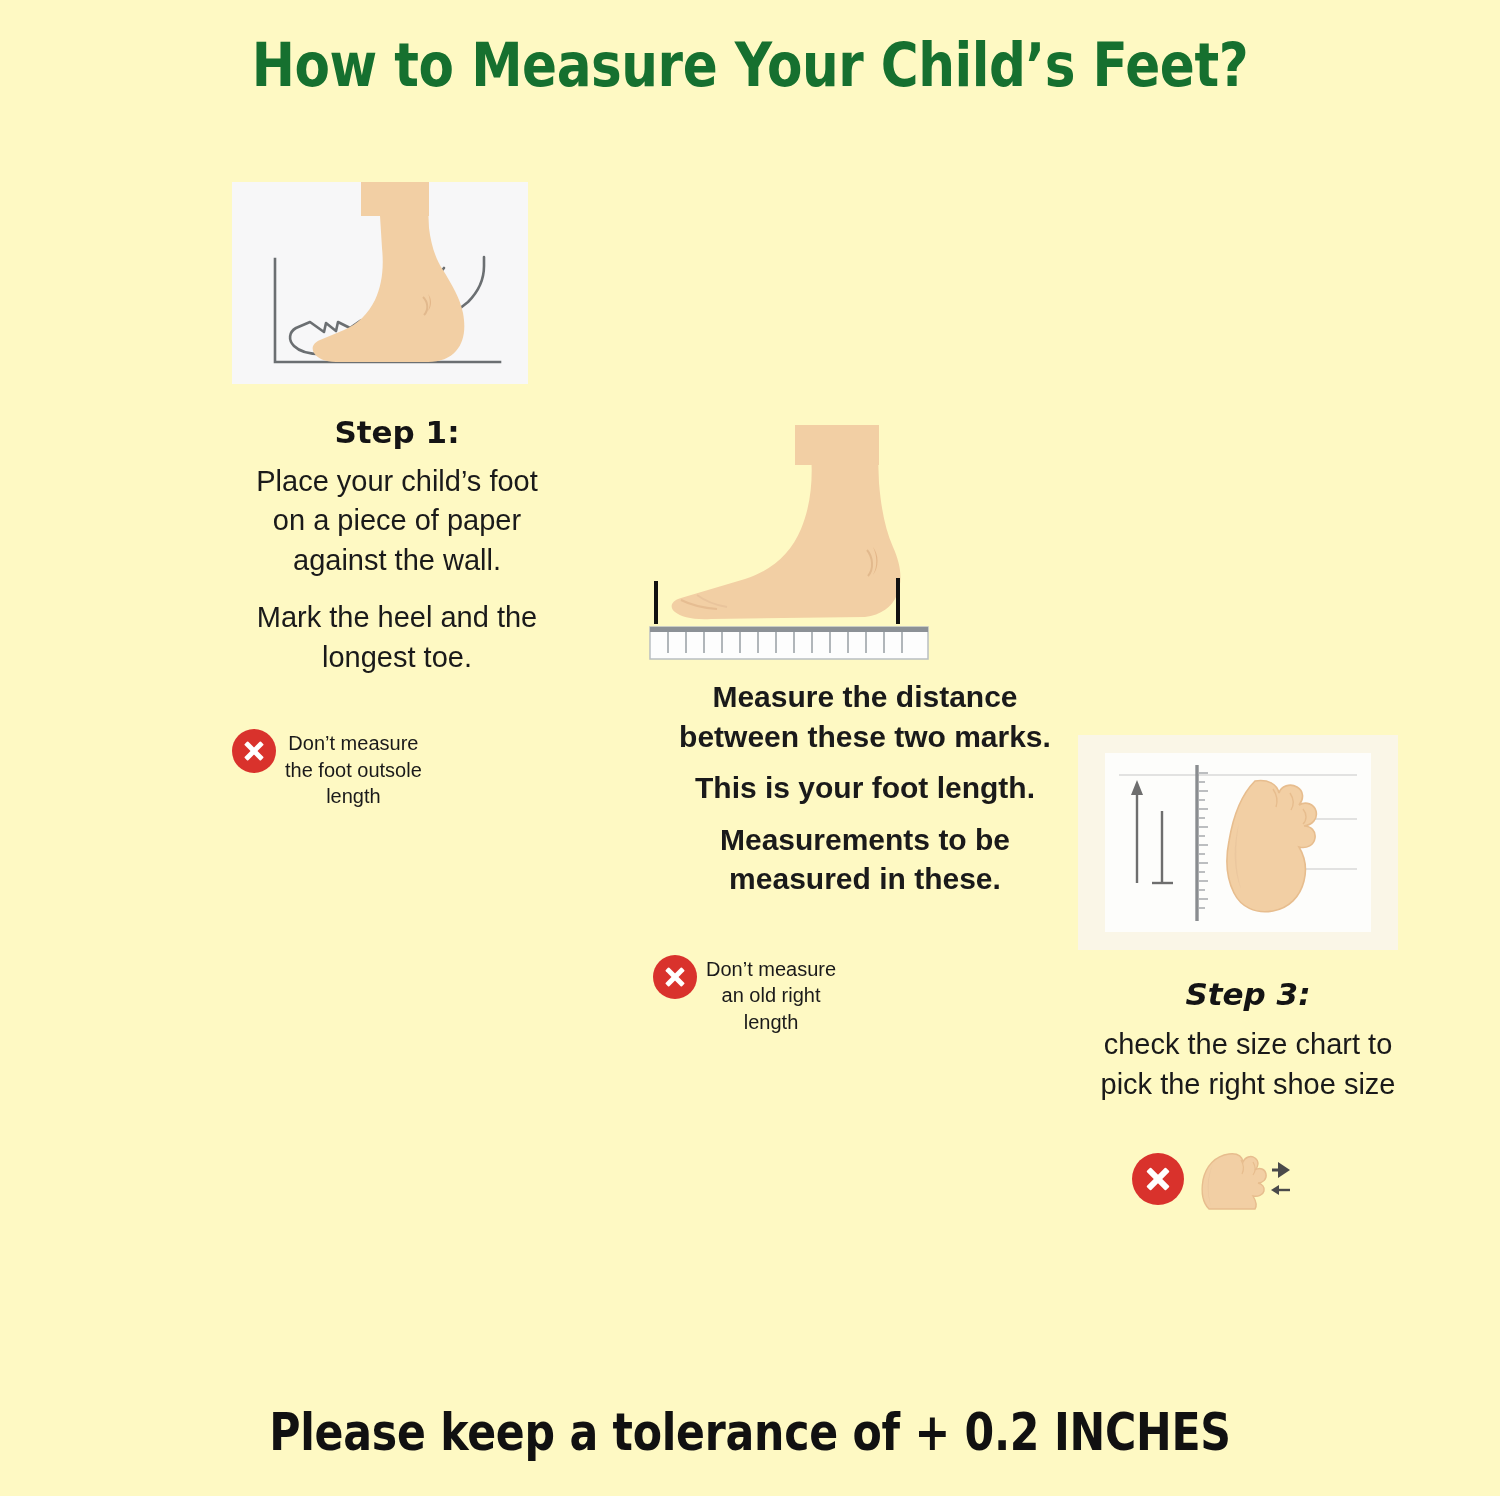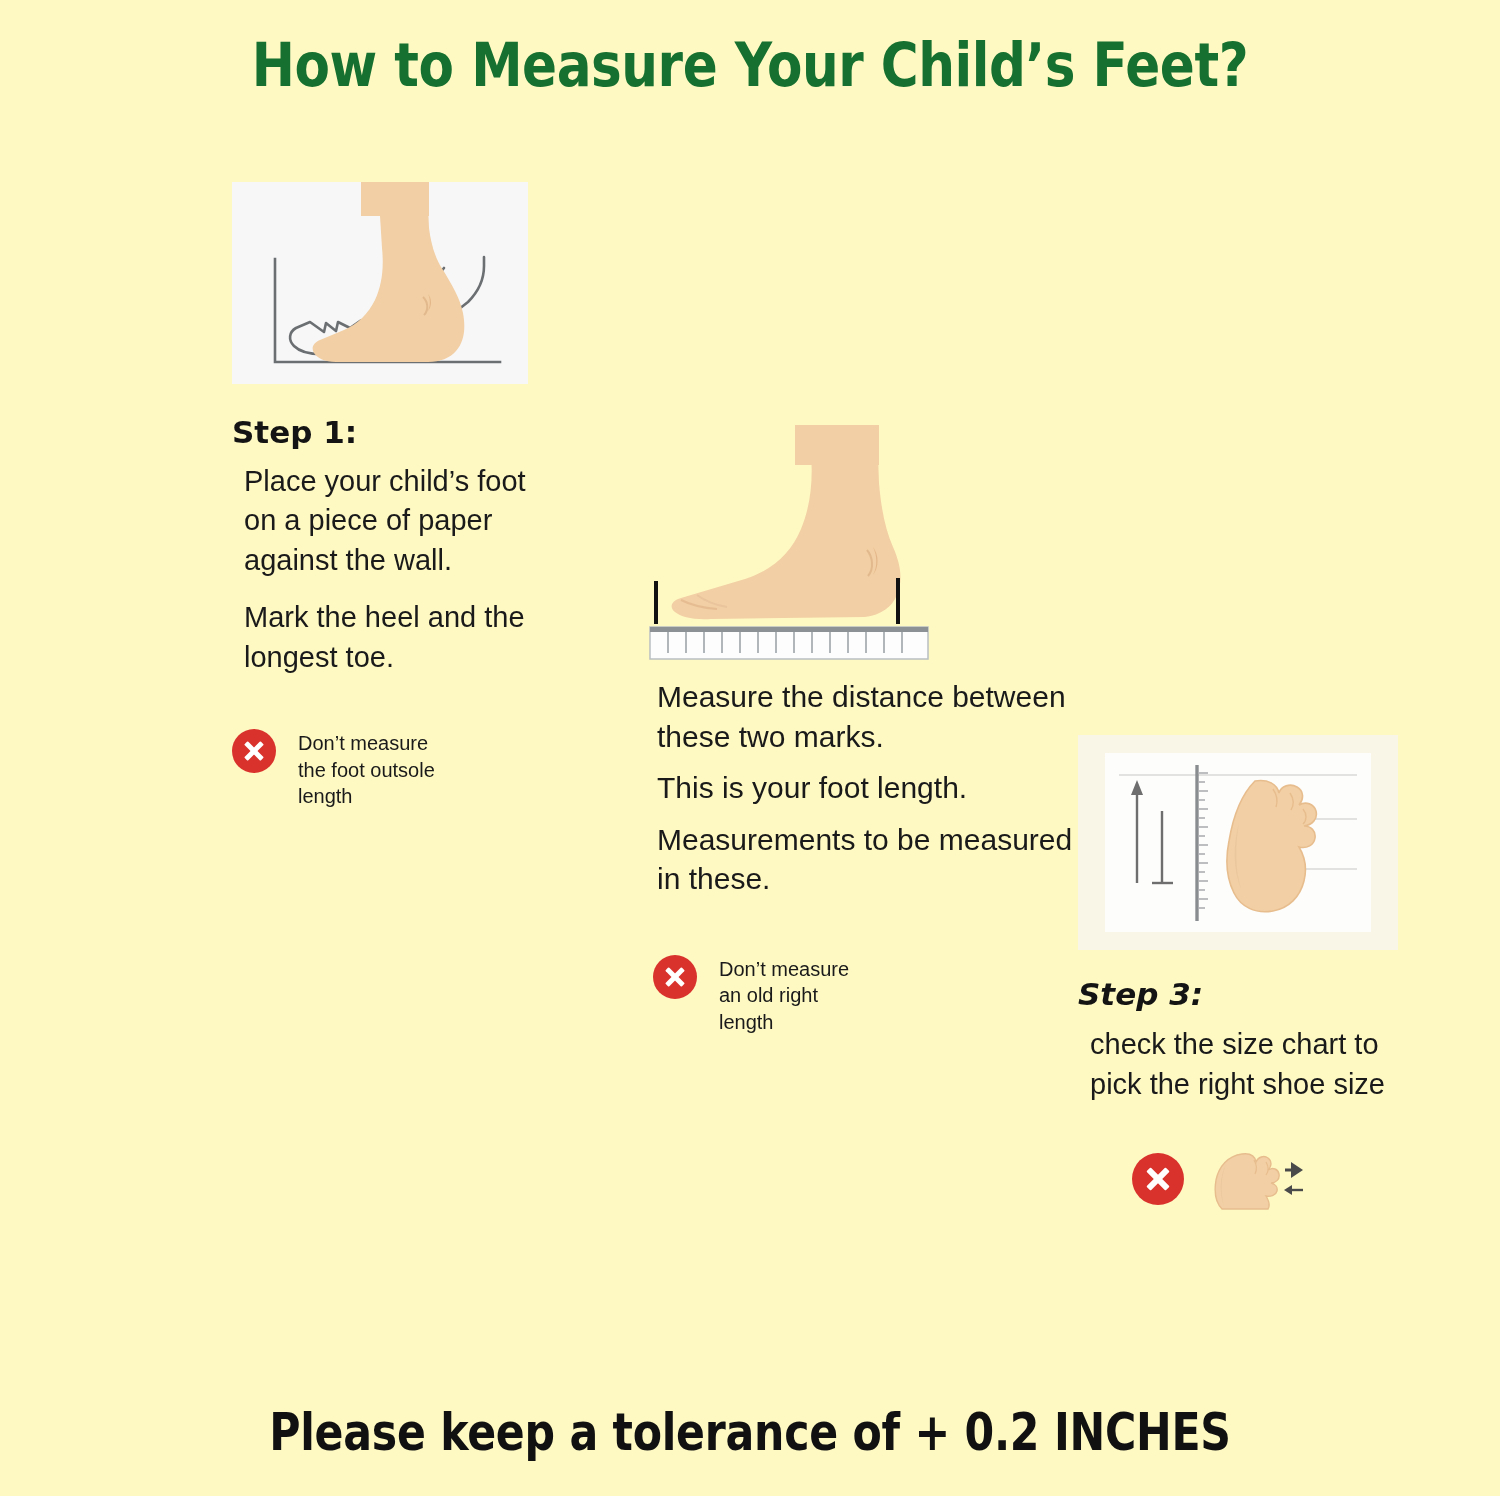--- a/index.html
+++ b/index.html
@@ -47,21 +47,21 @@
     font-weight: bold;
     font-size: 52px;
     letter-spacing: -0.3px;
     color: #111111;
     transform: scaleX(0.82);
     transform-origin: center top;
     white-space: nowrap;
   }
 
   
-  .step-block { position: absolute; }
+  .step-block { position: absolute; text-align: center; }
 
   .step-heading {
     font-family: "DejaVu Sans", sans-serif;
     font-weight: bold;
     color: #141414;
     white-space: nowrap;
   }
 
   .step-body {
     font-family: "Liberation Sans", sans-serif;
@@ -83,21 +83,21 @@
 
   
   #step2 { left: 645px; top: 425px; width: 440px; }
   #step2 .img-panel {
     position: relative;
     width: 290px;
     height: 240px;
     background: transparent;
   }
   #step2 .step-heading { margin-top: 36px; font-size: 34px; }
-  #step2 .step-body { margin-top: 10px; font-size: 30px; line-height: 1.32; }
+  #step2 .step-body { margin-top: 10px; font-size: 30px; line-height: 1.32; font-weight: bold; }
 
   
   #step3 { left: 1078px; top: 735px; width: 340px; }
   #step3 .img-panel {
     position: relative;
     width: 320px;
     height: 215px;
     background: #faf6e7;
     padding: 18px 27px;
   }
@@ -108,21 +108,21 @@
     background: #fdfdfb;
     overflow: hidden;
   }
   #step3 .step-heading { margin-top: 26px; font-size: 31px; font-style: italic; }
   #step3 .step-body { margin-top: 8px; font-size: 29px; line-height: 1.38; }
 
   
   .warning {
     display: flex;
     align-items: flex-start;
-    gap: 22px;
+    gap: 9px;
   }
   .warn-circle {
     flex: 0 0 auto;
     width: 44px;
     height: 44px;
     border-radius: 50%;
     background: #d9322c;
     position: relative;
   }
   .warn-circle::before,

